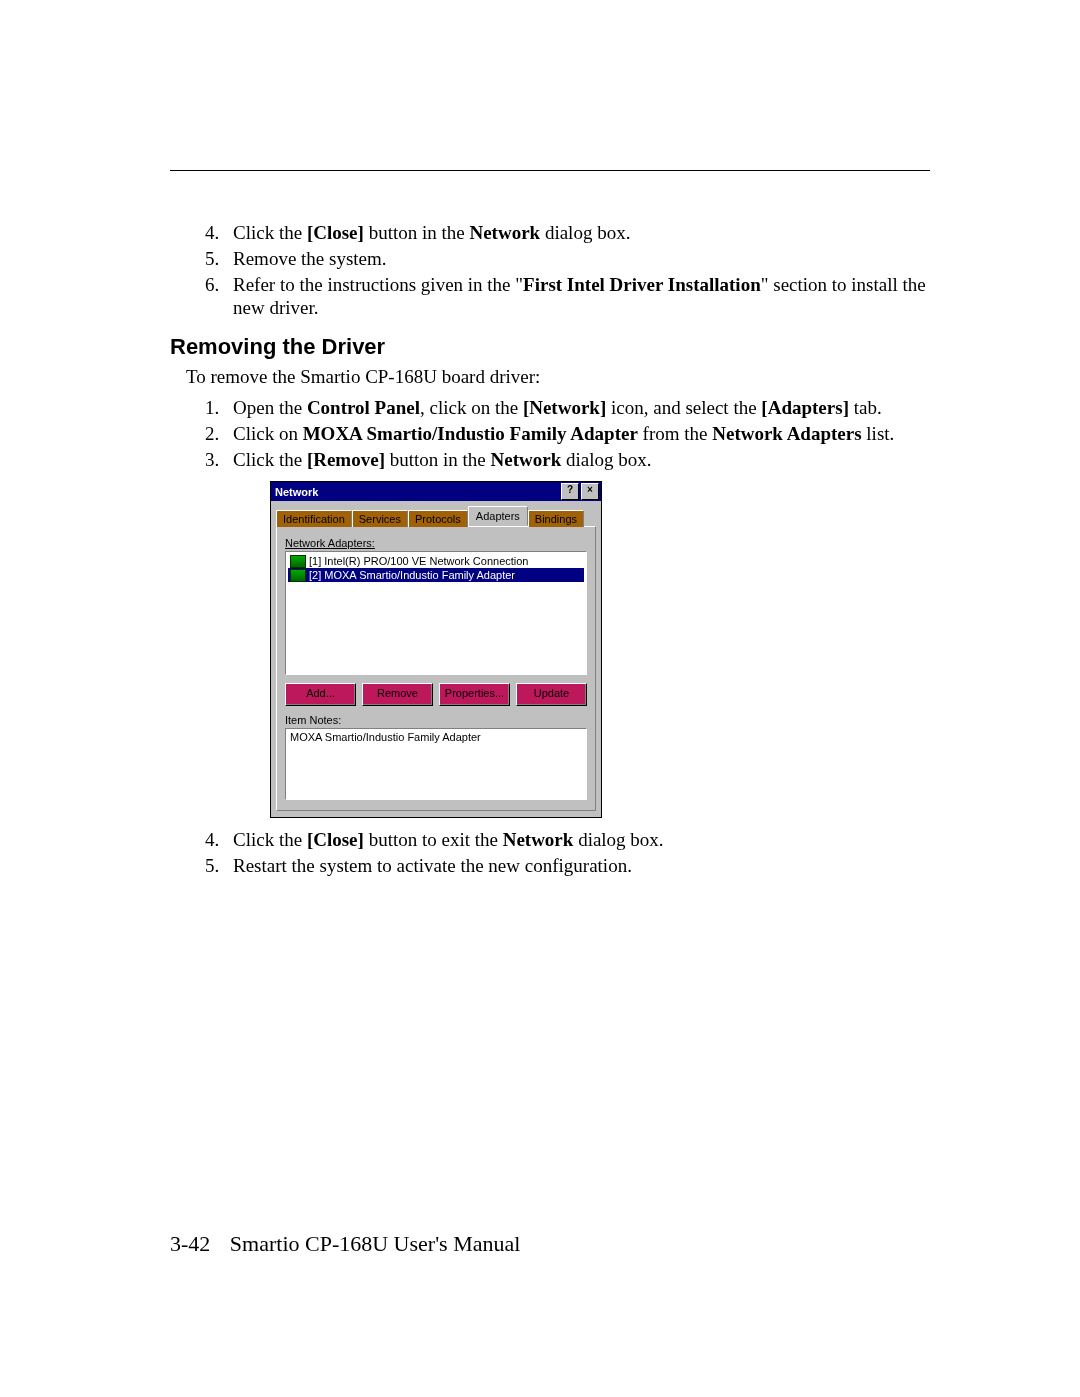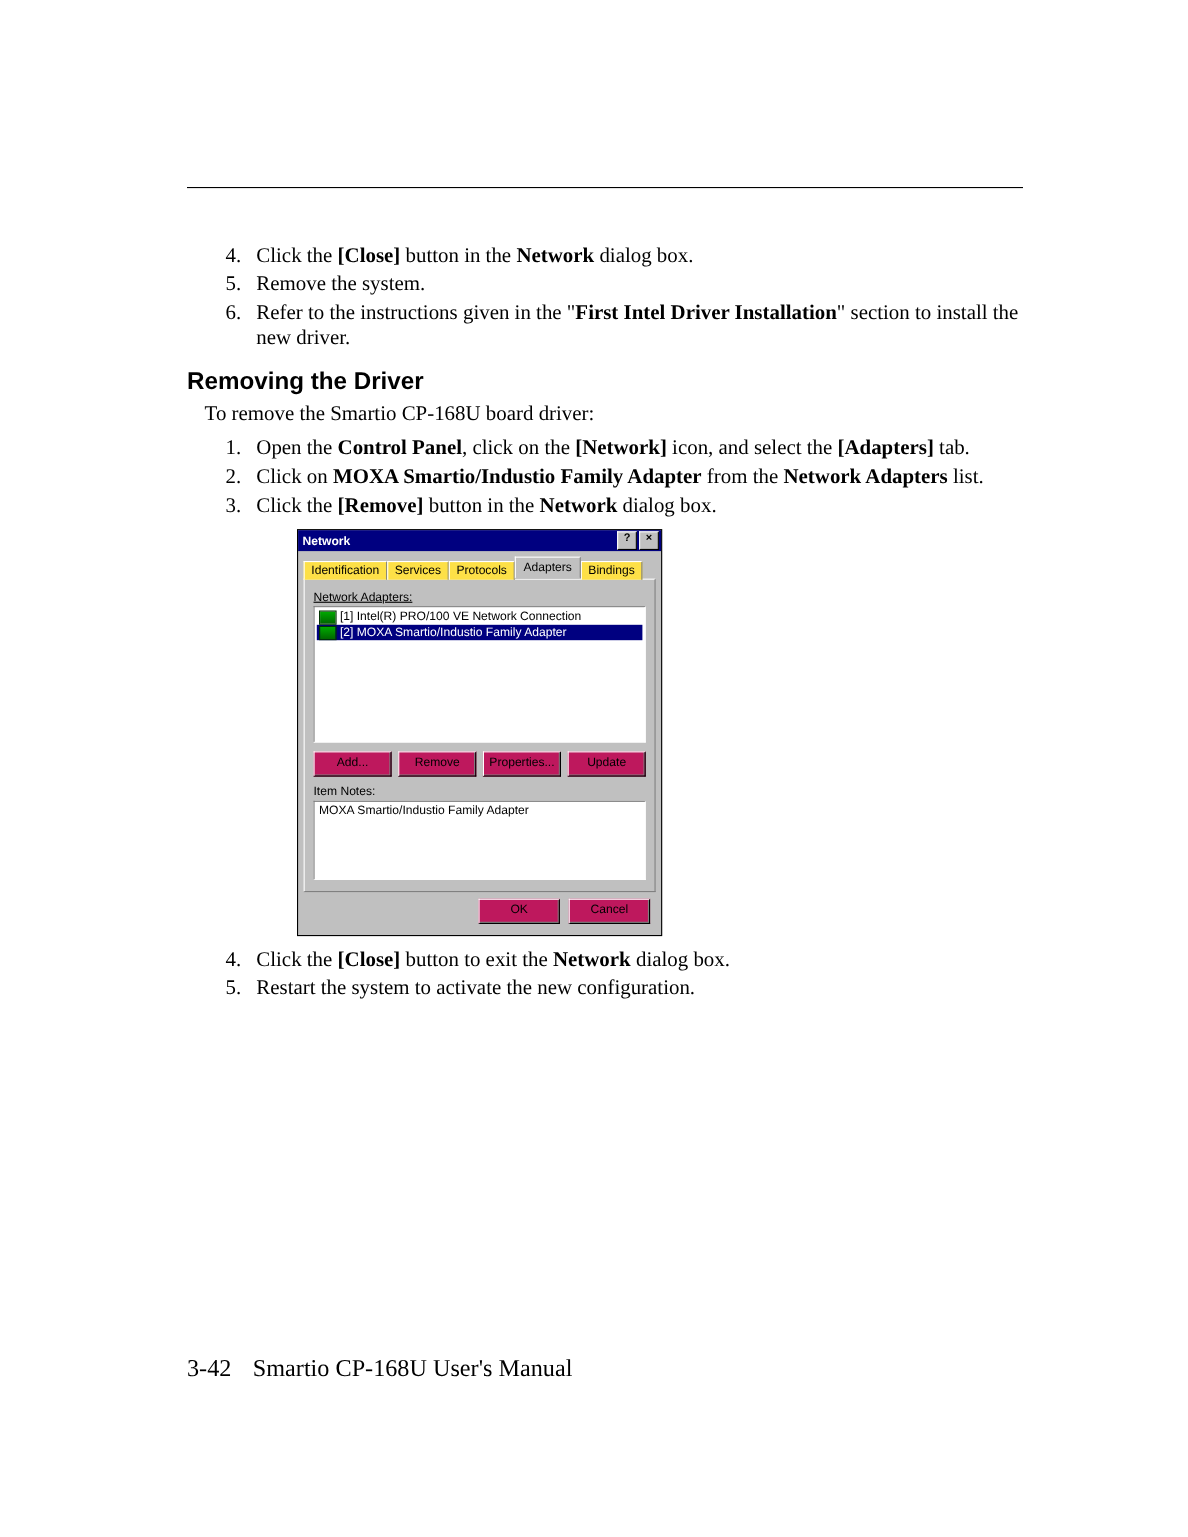--- a/index.html
+++ b/index.html
@@ -83,21 +83,21 @@
     font-family: Arial, sans-serif;
   }
   .tabstrip {
     display: flex;
     margin: 5px 5px 0 5px;
     align-items: flex-end;
   }
   .tabstrip .tab {
     border: 1px solid #808080;
     border-bottom: none;
-    background: #fde047;
+    background: #a16207;
     padding: 2px 6px;
     margin-right: 0;
     font-size: 11px;
     position: relative;
     top: 1px;
     border-top-color: #fff;
     border-left-color: #fff;
   }
   .tabstrip .tab.active {
     background: #c0c0c0;
@@ -260,24 +260,20 @@
       </div>
       <div class="btnrow">
         <div class="winbtn">Add...</div>
         <div class="winbtn">Remove</div>
         <div class="winbtn">Properties...</div>
         <div class="winbtn">Update</div>
       </div>
       <div class="label" style="margin-top:8px;">Item Notes:</div>
       <div class="notesbox">MOXA Smartio/Industio Family Adapter</div>
     </div>
-    <div class="dlg-bottom">
-      <div class="winbtn">OK</div>
-      <div class="winbtn">Cancel</div>
-    </div>
   </div>
 
   <div class="ol">
     <div class="li">
         <span class="num">4.</span>
         <span class="txt">Click the <b>[Close]</b> button to exit the <b>Network</b> dialog box.</span>
       </div>
     <div class="li">
         <span class="num">5.</span>
         <span class="txt">Restart the system to activate the new configuration.</span>

